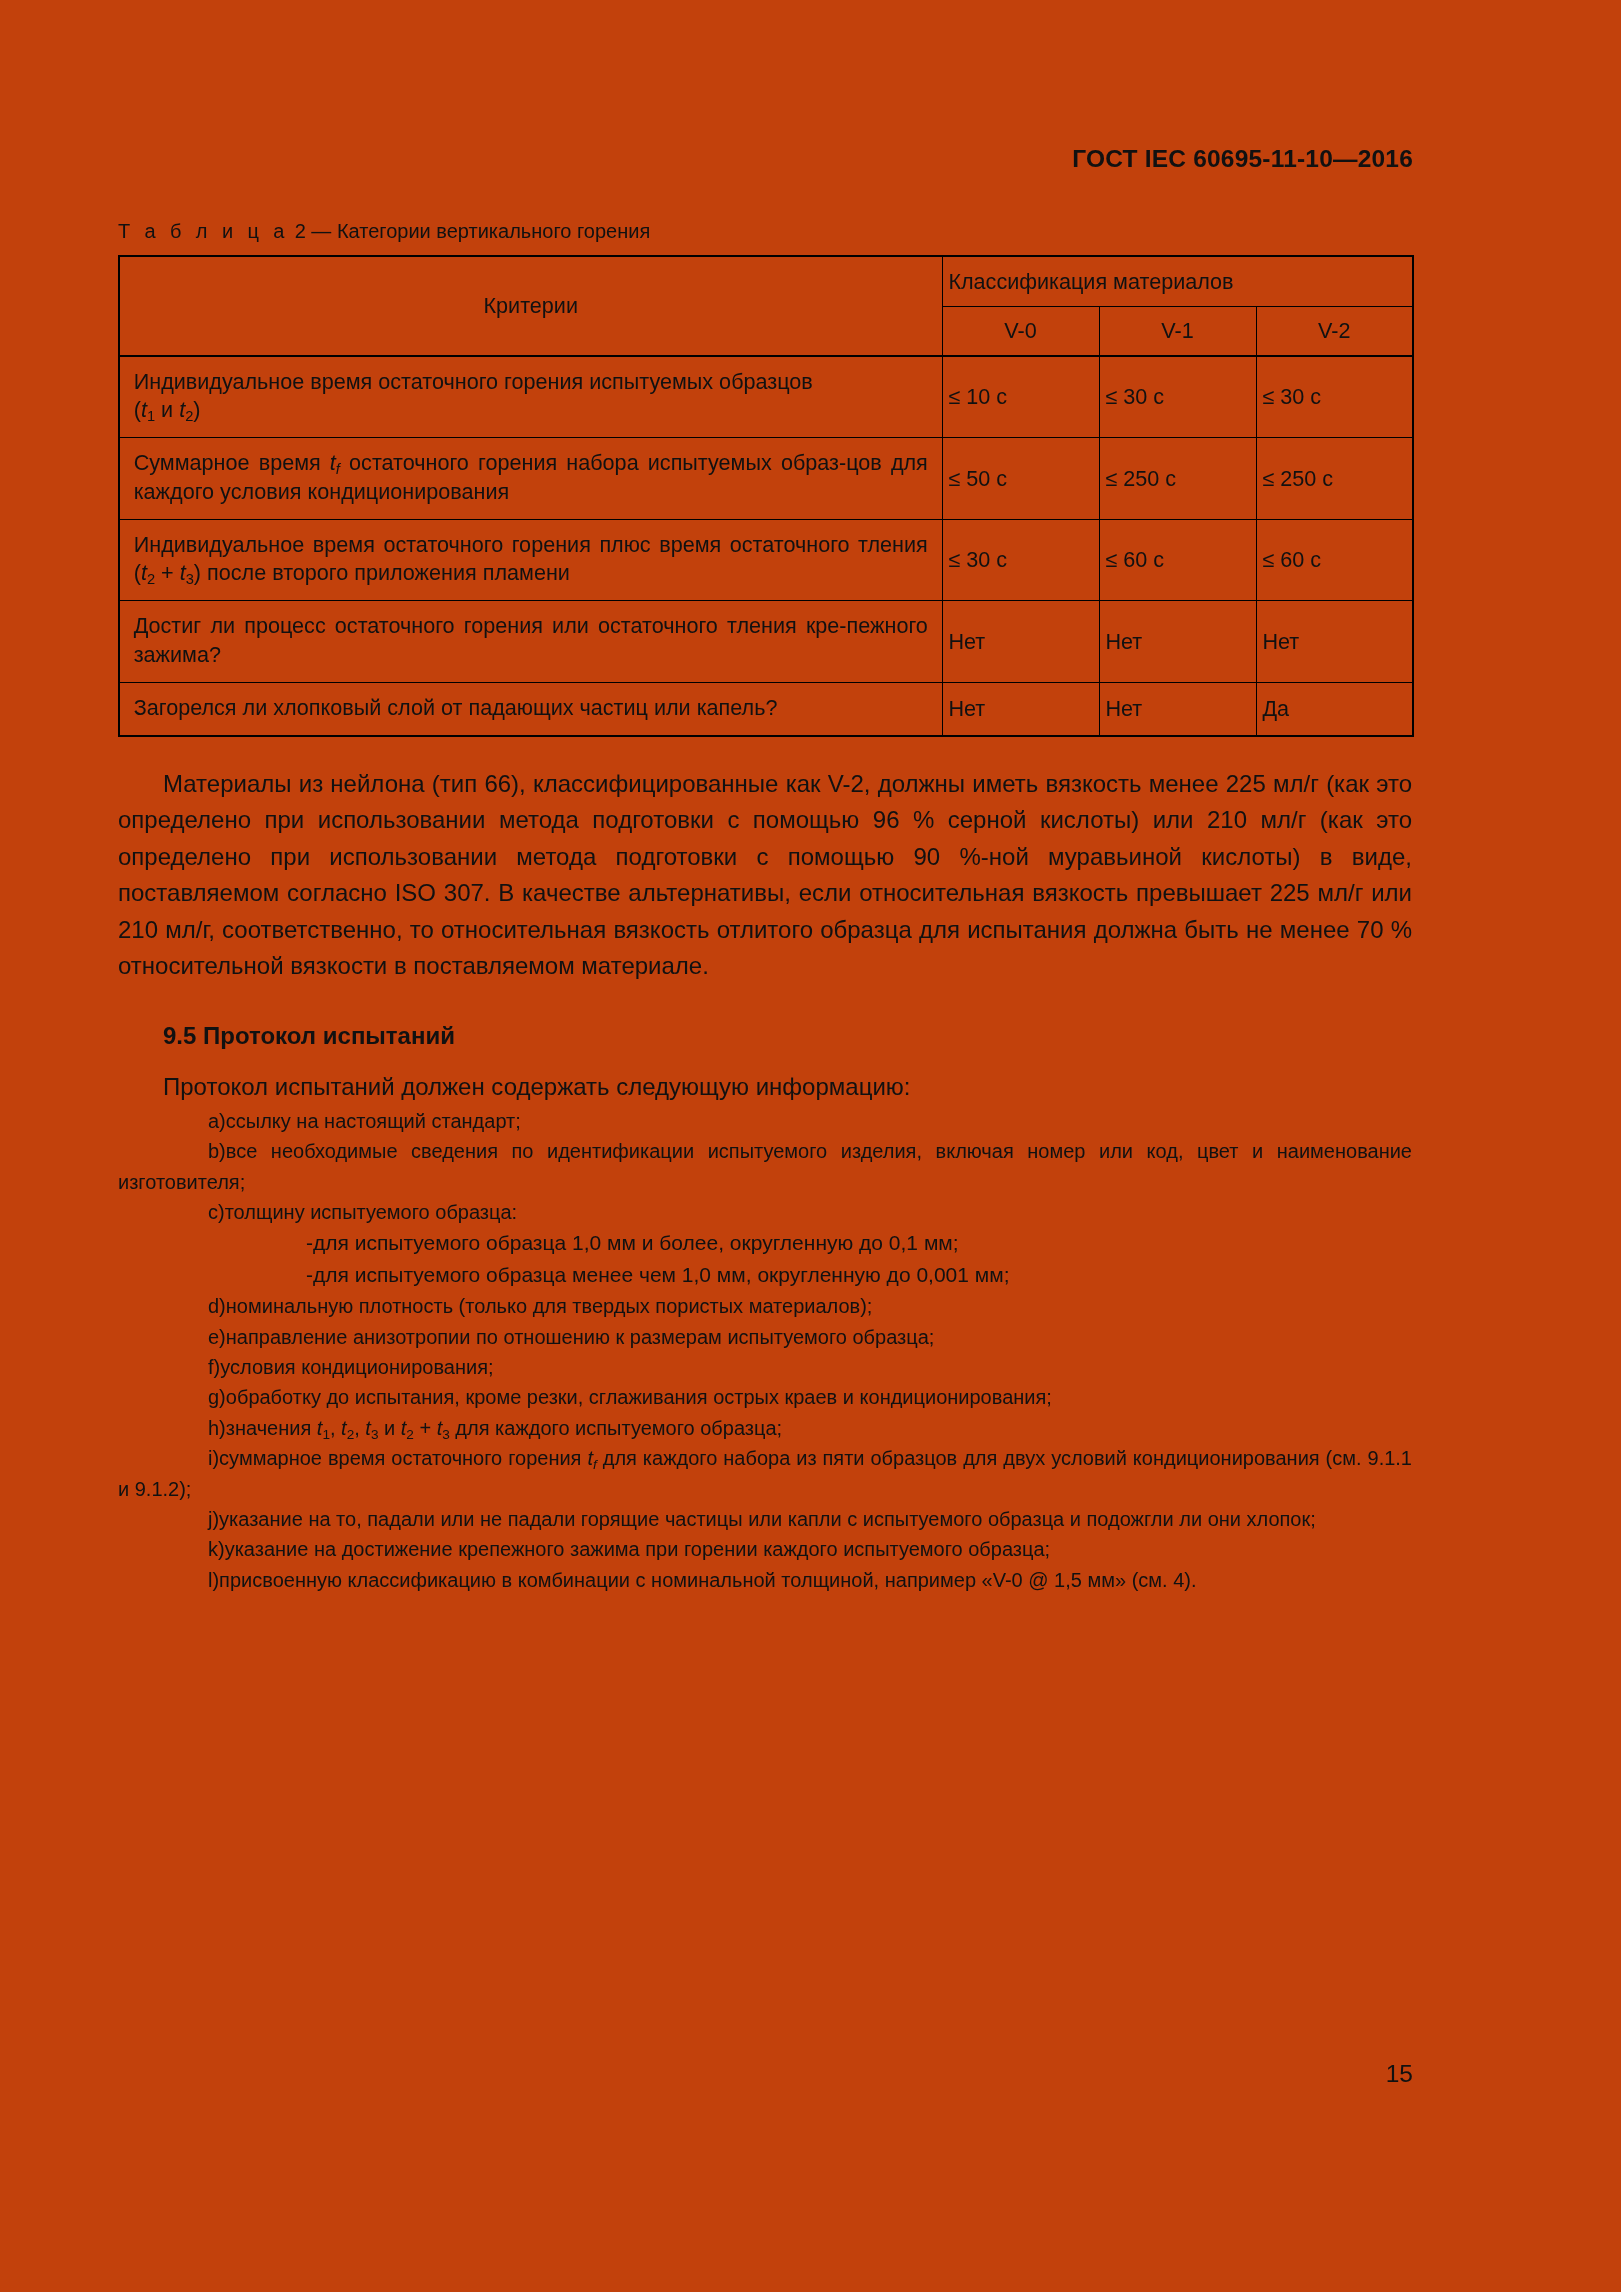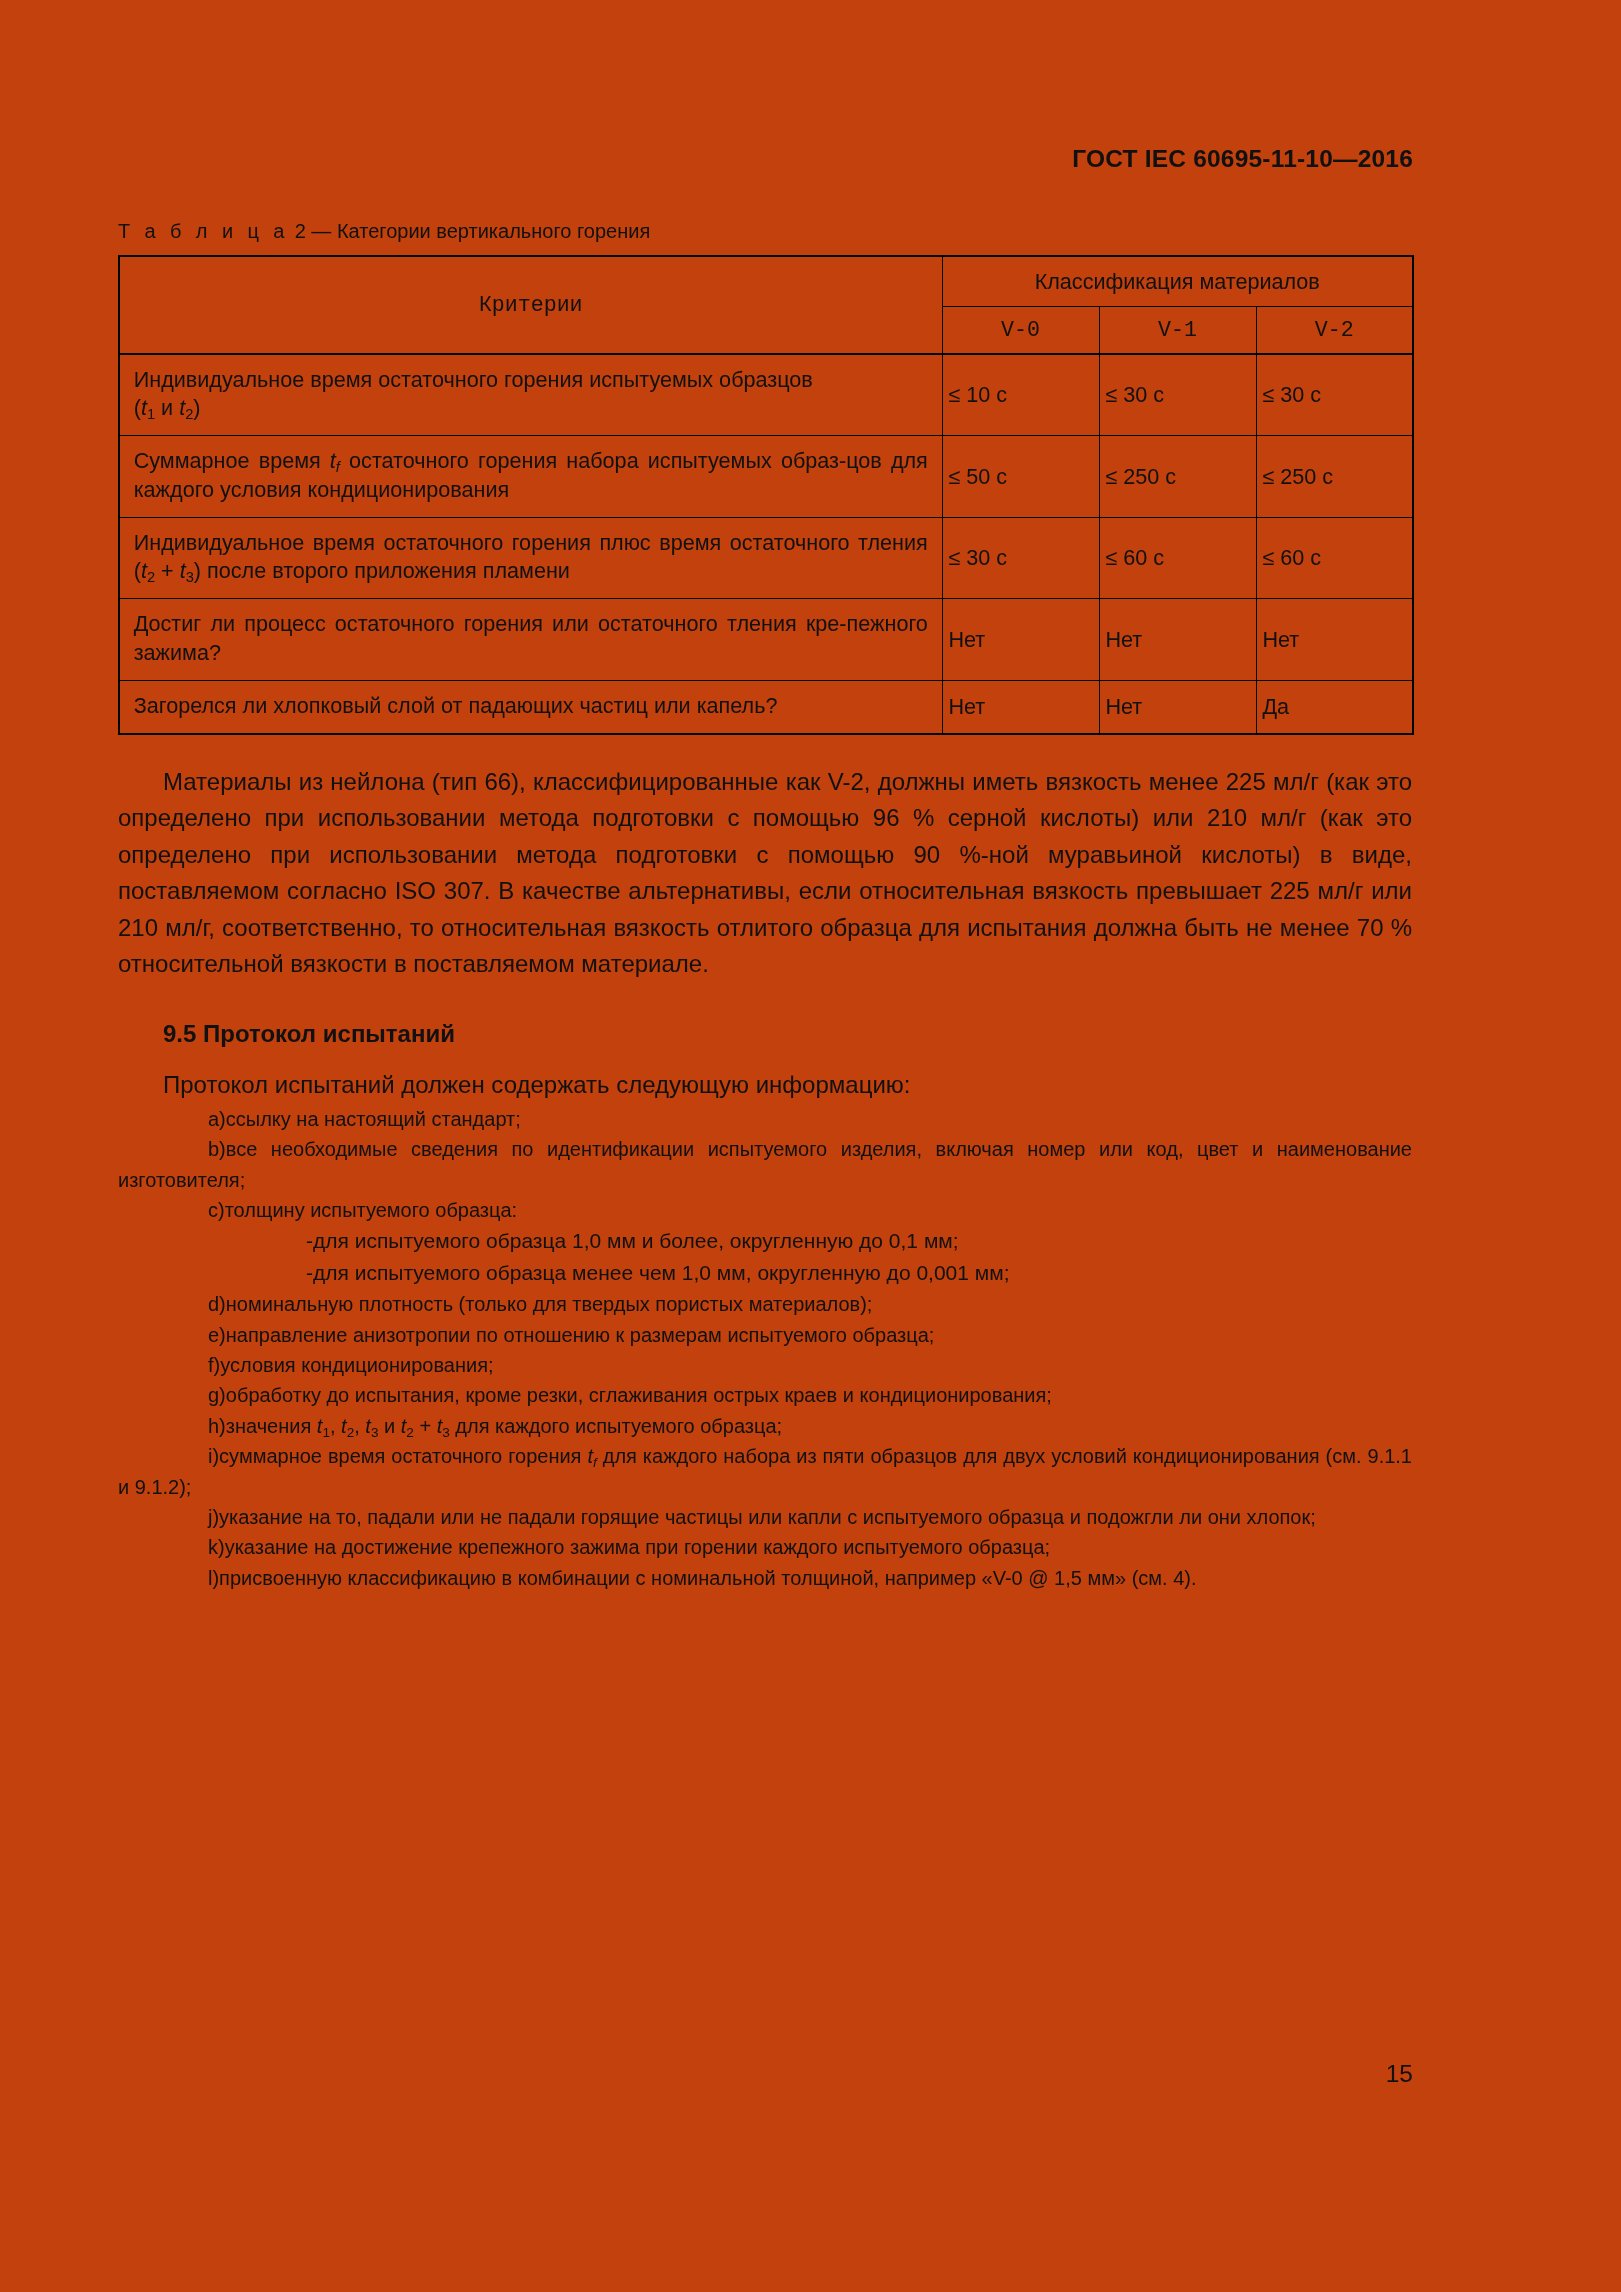--- a/index.html
+++ b/index.html
@@ -56,36 +56,35 @@
   }
   table.vtable td, table.vtable th {
     border: 1px solid #000000;
     font-weight: normal;
     vertical-align: middle;
   }
   table.vtable .outer-top    { border-top-width: 2.9px; }
   table.vtable .outer-left   { border-left-width: 2.9px; }
   table.vtable .outer-right  { border-right-width: 2.9px; }
   table.vtable .outer-bottom { border-bottom-width: 2.9px; }
-  table.vtable .hdr-sep-bottom { border-bottom-width: 2.9px; font-family: Liberation Mono, monospace; }
+  table.vtable .hdr-sep-bottom { border-bottom-width: 2.9px; }
 
   .crit-cell {
     text-align: left;
     padding: 10.8px 13.7px 12.7px 13.7px;
     line-height: 1.32;
     text-align: justify;
     text-justify: inter-word;
   }
   .crit-head {
     text-align: center;
     padding: 0;
     height: 94px;
   }
   .class-head {
-    text-align: center;
     padding: 11.8px 5.9px;
   }
   .sub-head {
     text-align: center;
     padding: 10.8px 5.9px;
   }
   .val-cell {
     padding: 9.8px 5.9px;
     white-space: nowrap;
   }

